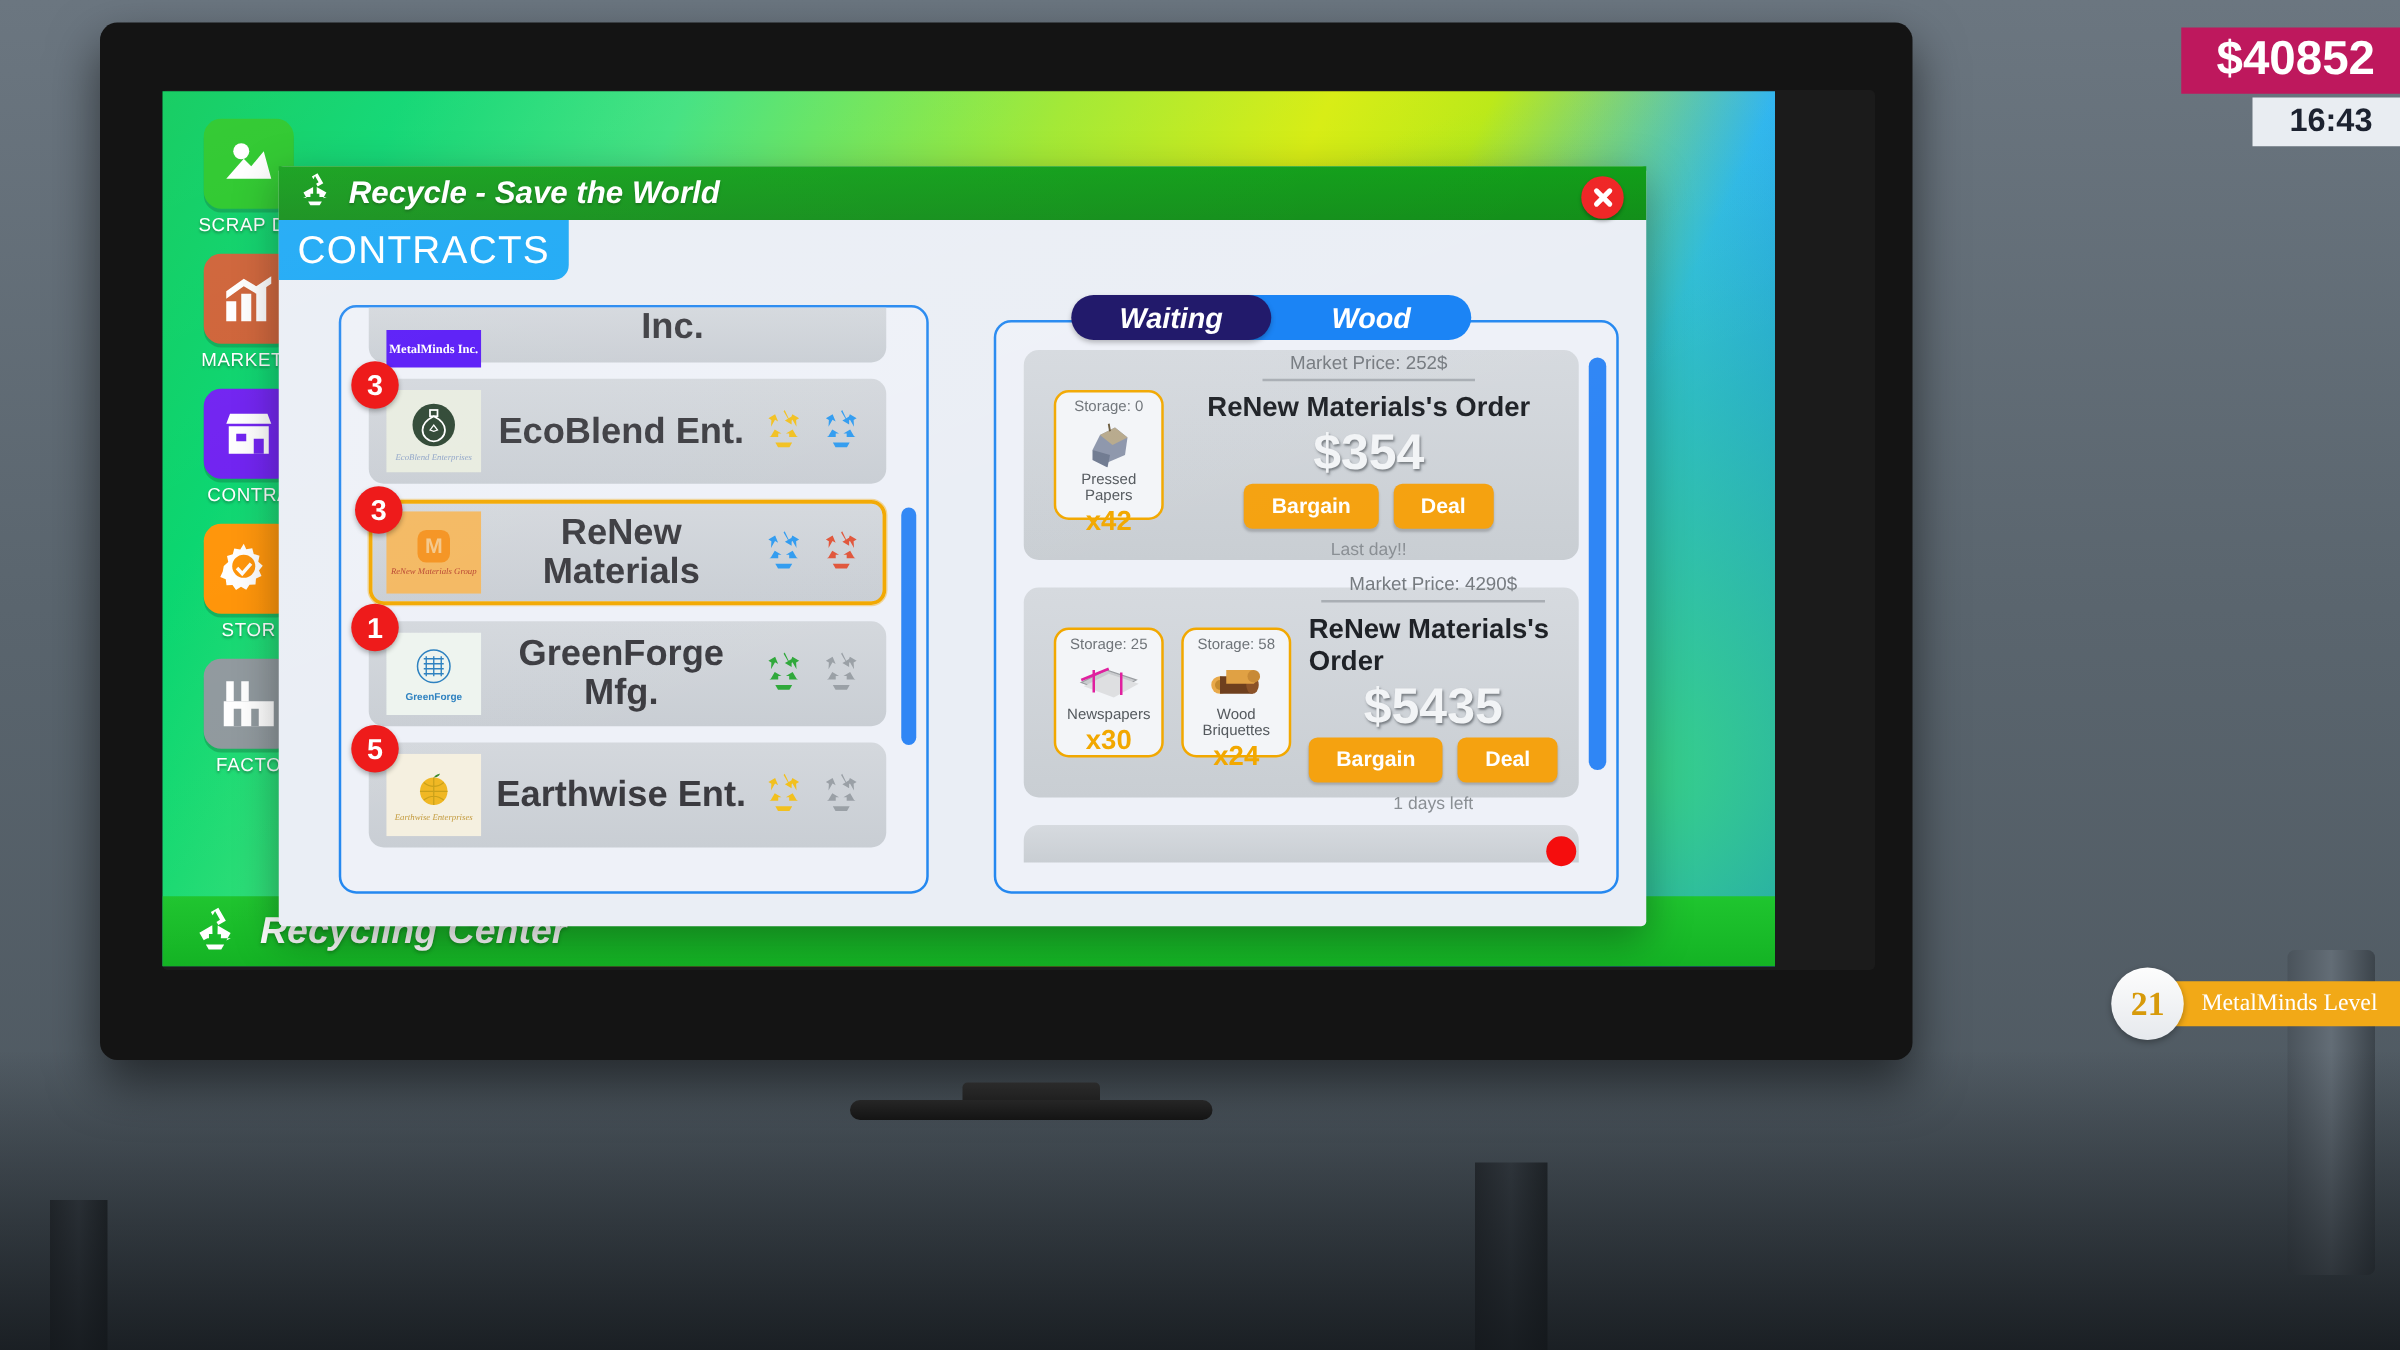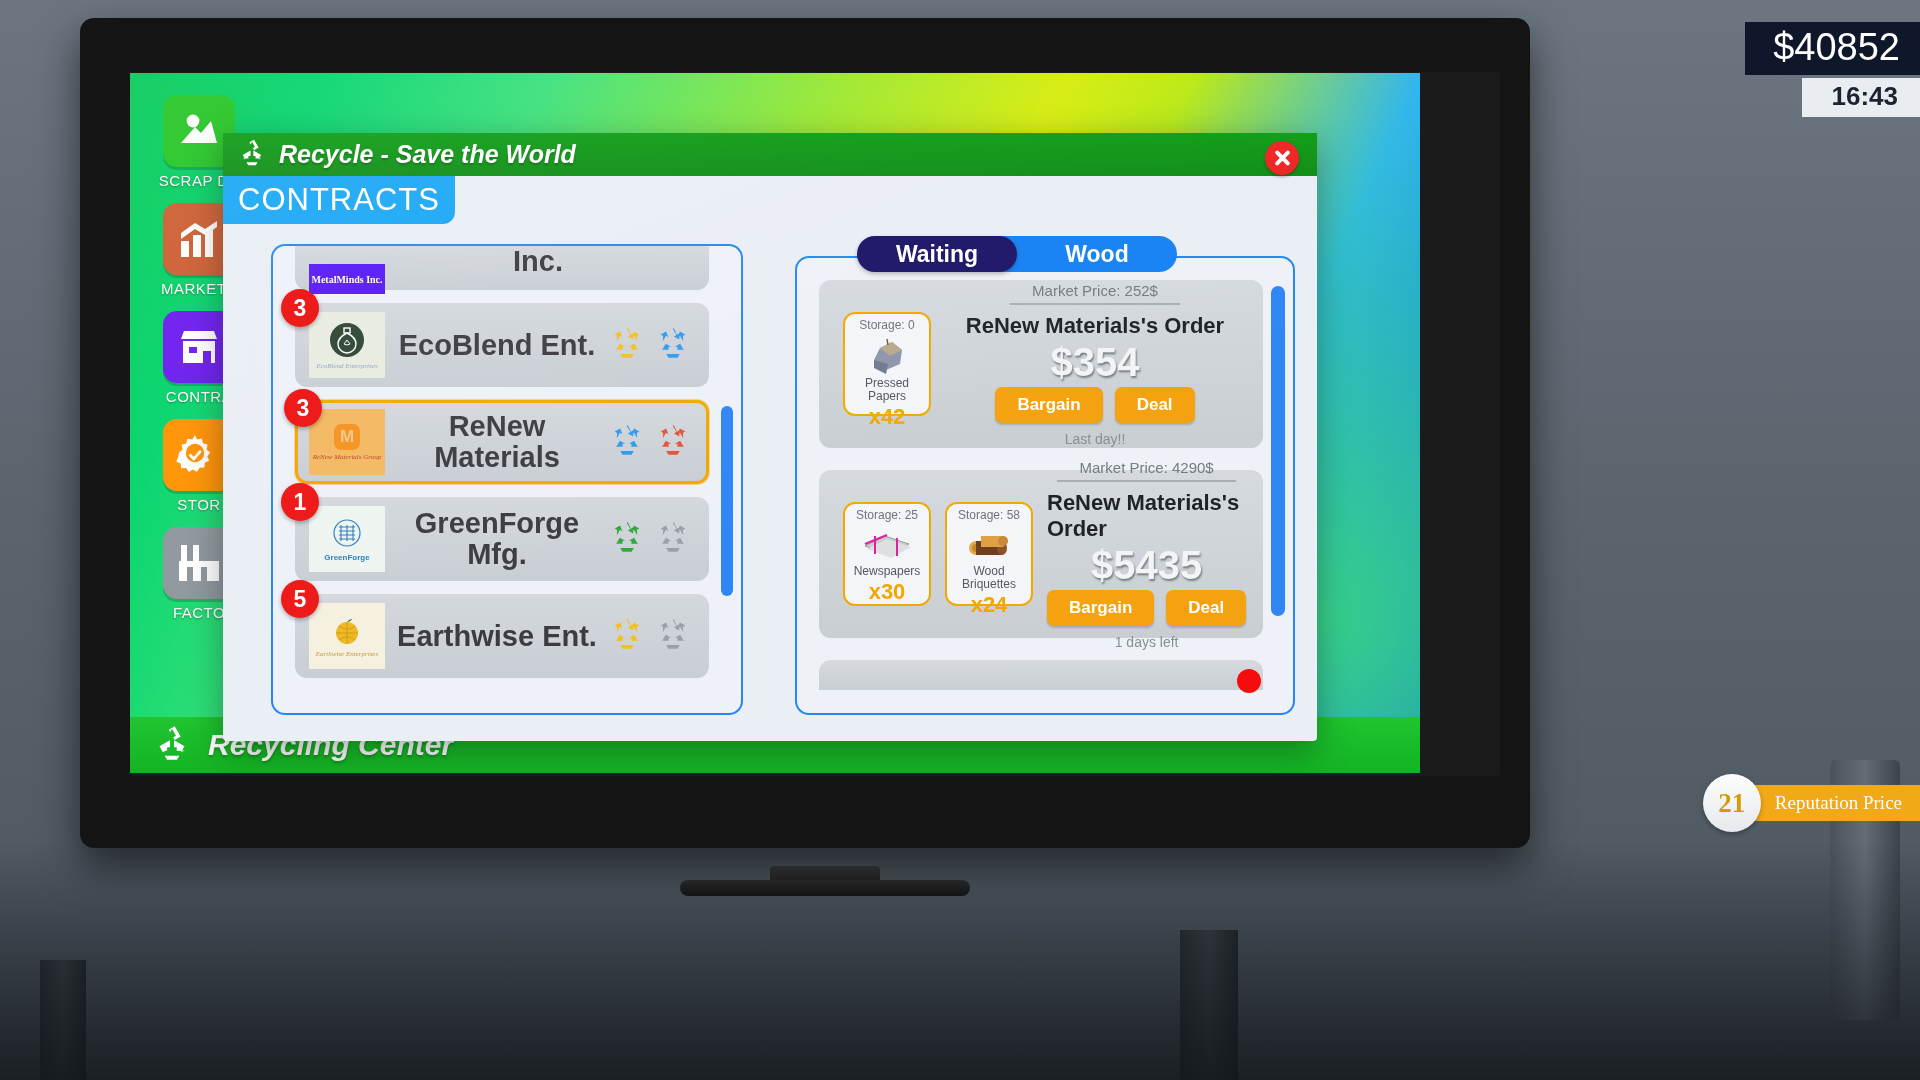--- a/index.html
+++ b/index.html
@@ -181,21 +181,21 @@
   }
   .list-scrollbar{
     position:absolute; right:8px; top:160px; width:12px; height:190px;
     background:#2f86f5; border-radius:6px;
   }
 
   
   .orders-wrap{ position:relative; flex:1; }
   .tabs{
     position:absolute; left:62px; top:-8px; width:320px; height:36px;
-    display:flex; z-index:4;
+    display:flex; z-index:4;font-style:italic;
   }
   .tab{
     flex:1; display:flex; align-items:center; justify-content:center;
     color:#fff; font-weight:bold; font-size:23px;
   }
   .tab.waiting{ background:#221a6b; border-radius:18px; box-shadow:0 2px 4px rgba(0,0,0,0.25); z-index:2;}
   .tab.taken{ background:#1b84f5; border-radius:0 18px 18px 0; margin-left:-18px; padding-left:18px;}
   .orders-panel{
     position:absolute; left:0; right:0; top:12px; bottom:0;
     border:2px solid #2488f0; border-radius:14px; background:#eef1f8;
@@ -242,22 +242,22 @@
     background:#2f86f5; border-radius:7px;
   }
   .red-dot{
     position:absolute; right:32px; bottom:20px; width:24px; height:24px;
     border-radius:50%; background:#f50d0d;
   }
 
   
   .hud-money{
     position:absolute; right:0; top:22px;
-    background:#0f172a; color:#fff;
-    font-size:38px; font-weight:normal;
+    background:#be185d; color:#fff;
+    font-size:38px; font-weight:bold;
     padding:4px 20px 6px 28px;
   }
   .hud-time{
     position:absolute; right:0; top:78px;
     background:#e9edf2; color:#1c2230;
     font-size:26px; font-weight:bold;
     padding:3px 22px 5px 30px;
   }
   .rep-wrap{
     position:absolute; right:0; bottom:248px;
@@ -614,14 +614,14 @@
   </div>
 
   <div class="monitor-stand-neck"></div>
   <div class="monitor-stand-base"></div>
 </div>
 
 <div class="hud-money">$40852</div>
 <div class="hud-time">16:43</div>
 <div class="rep-wrap">
   <div class="rep-circle">21</div>
-  <div class="rep-bar">Reputation Price</div>
+  <div class="rep-bar">MetalMinds Level</div>
 </div>
 
 </body></html>

